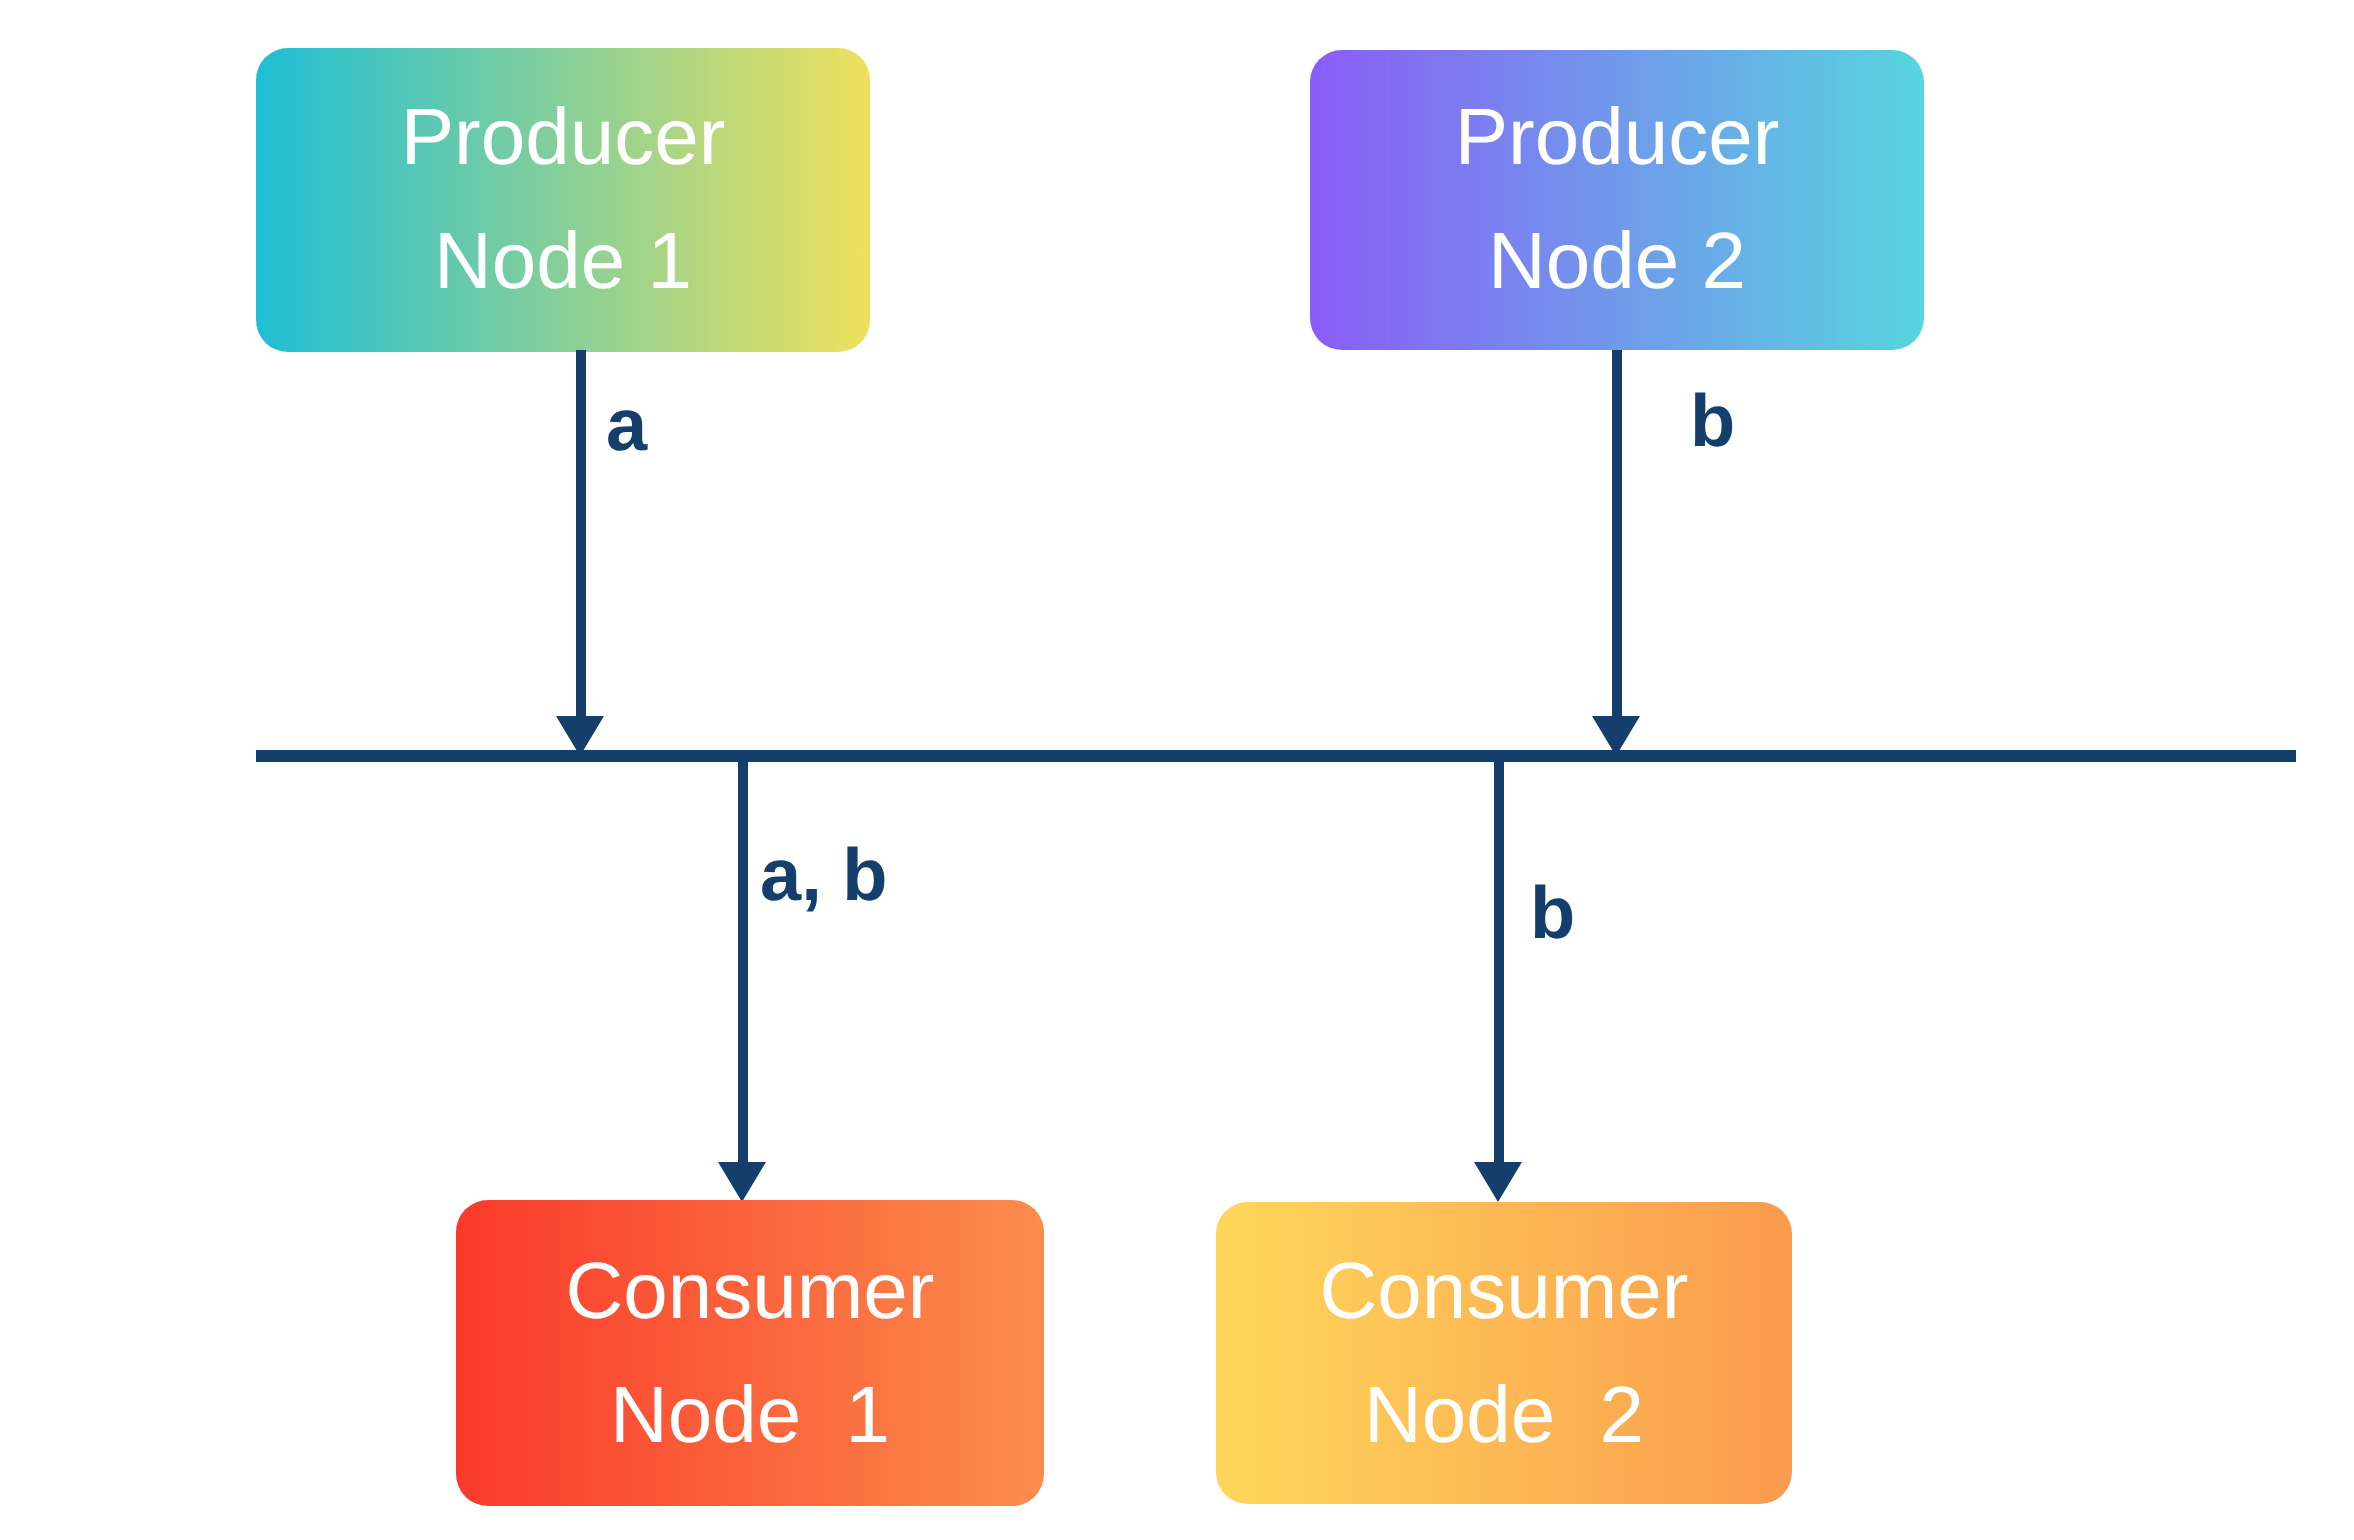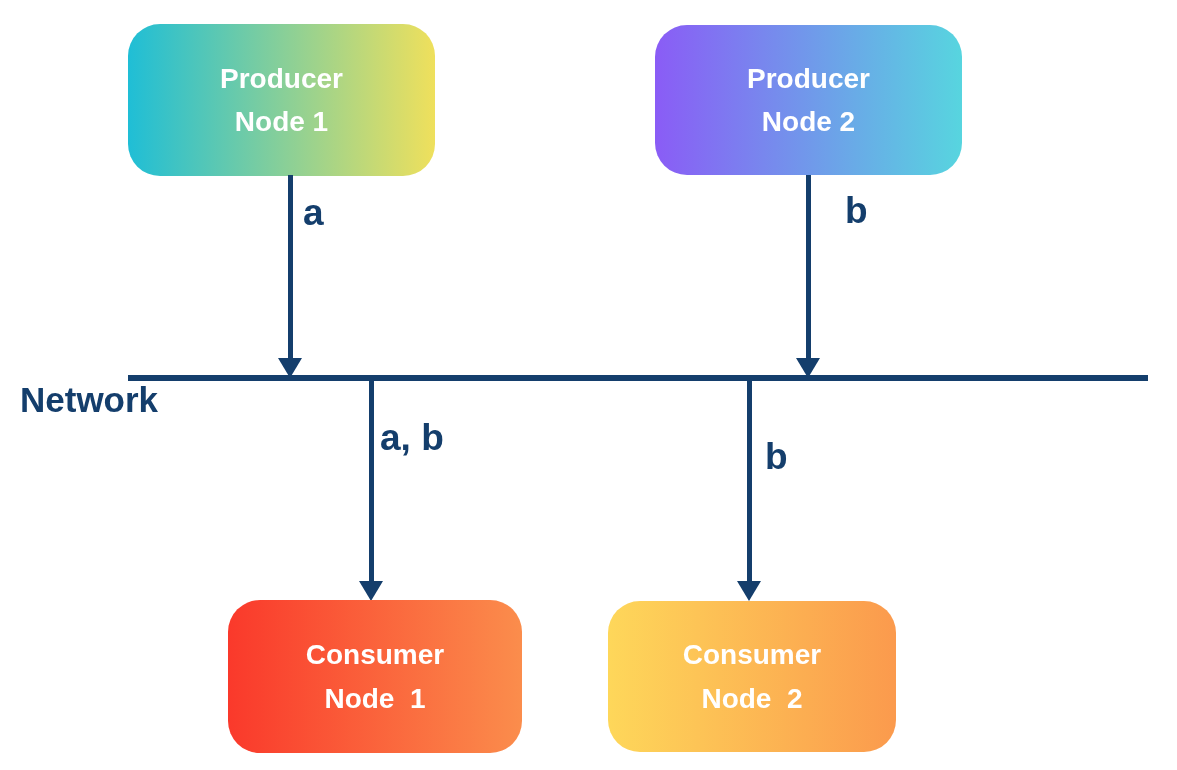--- a/index.html
+++ b/index.html
@@ -10,28 +10,28 @@
   }
   #canvas {
     position: relative;
     width: 1177px;
     height: 770px;
     background: #ffffff;
     overflow: hidden;
   }
   .node-box {
     position: absolute;
-    border-radius: 32px;
+    border-radius: 16px;
     display: flex;
     flex-direction: column;
     align-items: center;
     justify-content: center;
     color: #ffffff;
-    font-weight: bold;
-    font-size: 28px;
+    font-weight: normal;
+    font-size: 40px;
     line-height: 1.55;
     text-align: center;
     white-space: pre-wrap;
   }
   .edge-line-v {
     position: absolute;
     width: 5px;
     background: var(--line-color, #143e6c);
   }
   .edge-line-h {
@@ -87,21 +87,20 @@
 
   <div class="edge-line-v" style="left:288px; top:175px; height:183px;"></div>
   <div class="arrowhead-down" style="left:278px; top:358px;"></div>
   <div class="edge-label" style="left:303px; top:193px;">a</div>
 
   <div class="edge-line-v" style="left:806px; top:175px; height:183px;"></div>
   <div class="arrowhead-down" style="left:796px; top:358px;"></div>
   <div class="edge-label" style="left:845px; top:191px;">b</div>
 
   <div class="edge-line-h" style="left:128px; top:375px; width:1020px;"></div>
-  <div class="network-label">Network</div>
 
   <div class="edge-line-v" style="left:369px; top:381px; height:200px;"></div>
   <div class="arrowhead-down" style="left:359px; top:581px;"></div>
   <div class="edge-label" style="left:380px; top:418px;">a, b</div>
 
   <div class="edge-line-v" style="left:747px; top:381px; height:200px;"></div>
   <div class="arrowhead-down" style="left:737px; top:581px;"></div>
   <div class="edge-label" style="left:765px; top:437px;">b</div>
 
   <div class="node-box" id="consumer-node-1" style="background: linear-gradient(90deg, rgb(250, 57, 43), rgb(251, 141, 76));">

